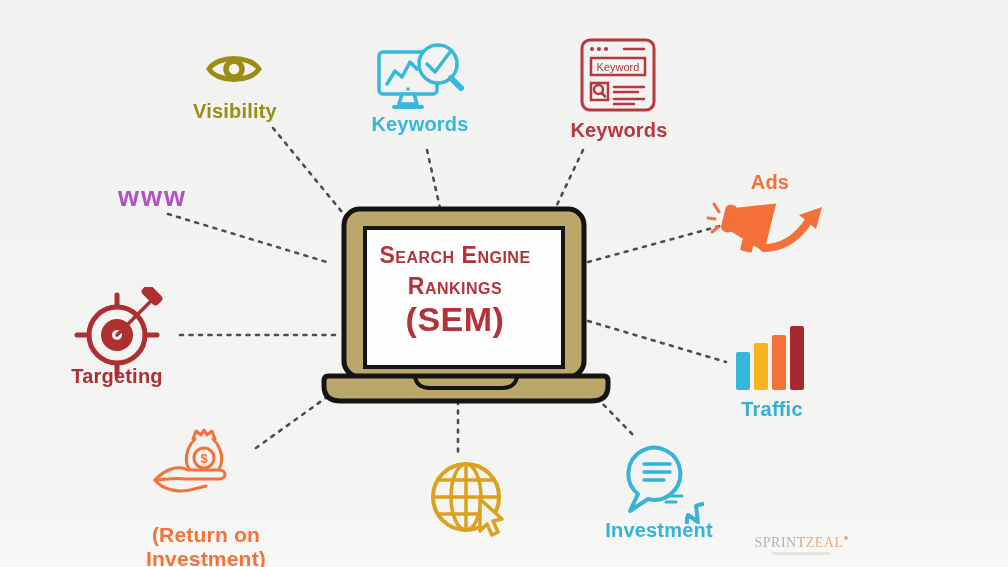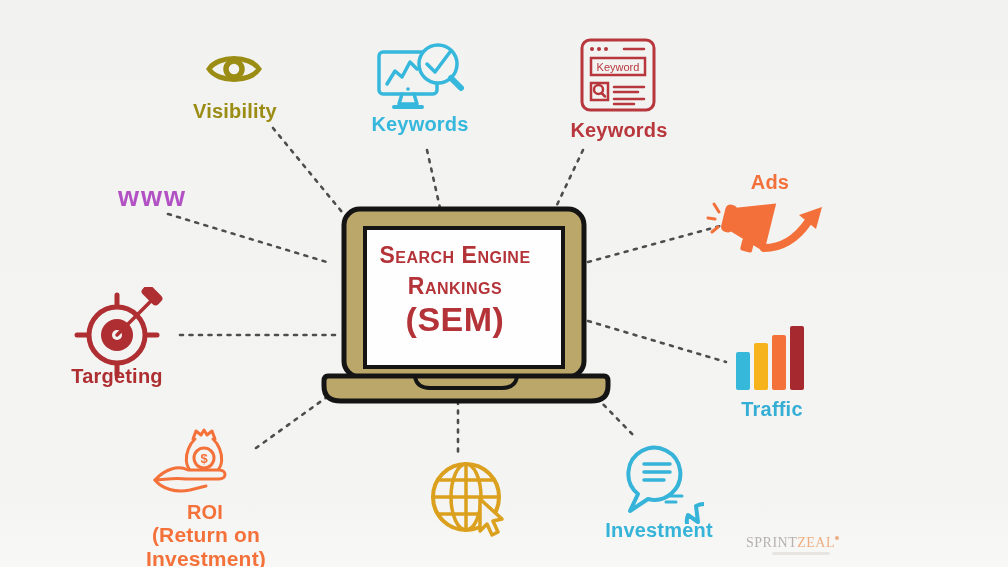--- a/index.html
+++ b/index.html
@@ -31,21 +31,21 @@
   .lbl-roi-sub{left:100px;top:523px;width:212px;color:#f4713a;font-size:21px;}
   .screen-text{
     position:absolute;left:356px;top:240px;width:198px;
     text-align:center;color:#b43338;font-weight:700;
   }
   .screen-line{font-size:23px;line-height:31px;font-variant:small-caps;letter-spacing:.5px;}
   .screen-sem{font-size:34px;line-height:34px;letter-spacing:.5px;}
   .watermark{
     position:absolute;left:746px;top:535px;width:110px;
     font-family:"Liberation Serif", serif;
-    font-size:14px;letter-spacing:.5px;opacity:.62;text-align:left;
+    font-size:14px;letter-spacing:.5px;opacity:.62;text-align:center;
   }
   .wm-gray{color:#8f8780;}
   .wm-orange{color:#e8823c;}
   .wm-dot{display:inline-block;width:4px;height:4px;border-radius:50%;background:#e8823c;vertical-align:top;margin-top:1px;}
   .wm-tagline{margin:1px auto 0;width:58px;height:3px;background:#c9c2bc;opacity:.55;border-radius:2px;}
 </style>
 </head>
 <body>
 
 <div id="canvas">
@@ -193,21 +193,20 @@
   <svg class="abs" style="left:150px;top:427px" width="88" height="66" viewBox="0 0 88 66">
     <g stroke="#f4713a" fill="none" stroke-width="3" stroke-linecap="round" stroke-linejoin="round">
       <path d="M43,12 L46,4 L51,8 L54,3 L57,8 L62,4 L65,12"></path>
       <path d="M45,12 C34,22 30,48 54,48 C78,48 74,22 63,12"></path>
       <circle cx="54" cy="31" r="10"></circle>
       <path d="M5,53 C15,42 28,38 38,43 L69,43 C77,43 77,52 69,52 L36,52 C24,50 14,53 5,53 Z" fill="#f3f3f1"></path>
       <path d="M5,53 C12,62 26,66 40,63 L56,59"></path>
     </g>
     <text x="54" y="36" text-anchor="middle" font-size="13" font-weight="bold" fill="#f4713a" font-family="Liberation Sans, sans-serif">$</text>
   </svg>
-  <div class="node-label lbl-roi">ROI</div>
   <div class="node-label lbl-roi-sub">(Return on Investment)</div>
 
   <div class="watermark">
     <span class="wm-gray">SPRINT</span><span class="wm-orange">ZEAL</span><span class="wm-dot"></span>
     <div class="wm-tagline"></div>
   </div>
 
 </div>
 
 </body></html>

